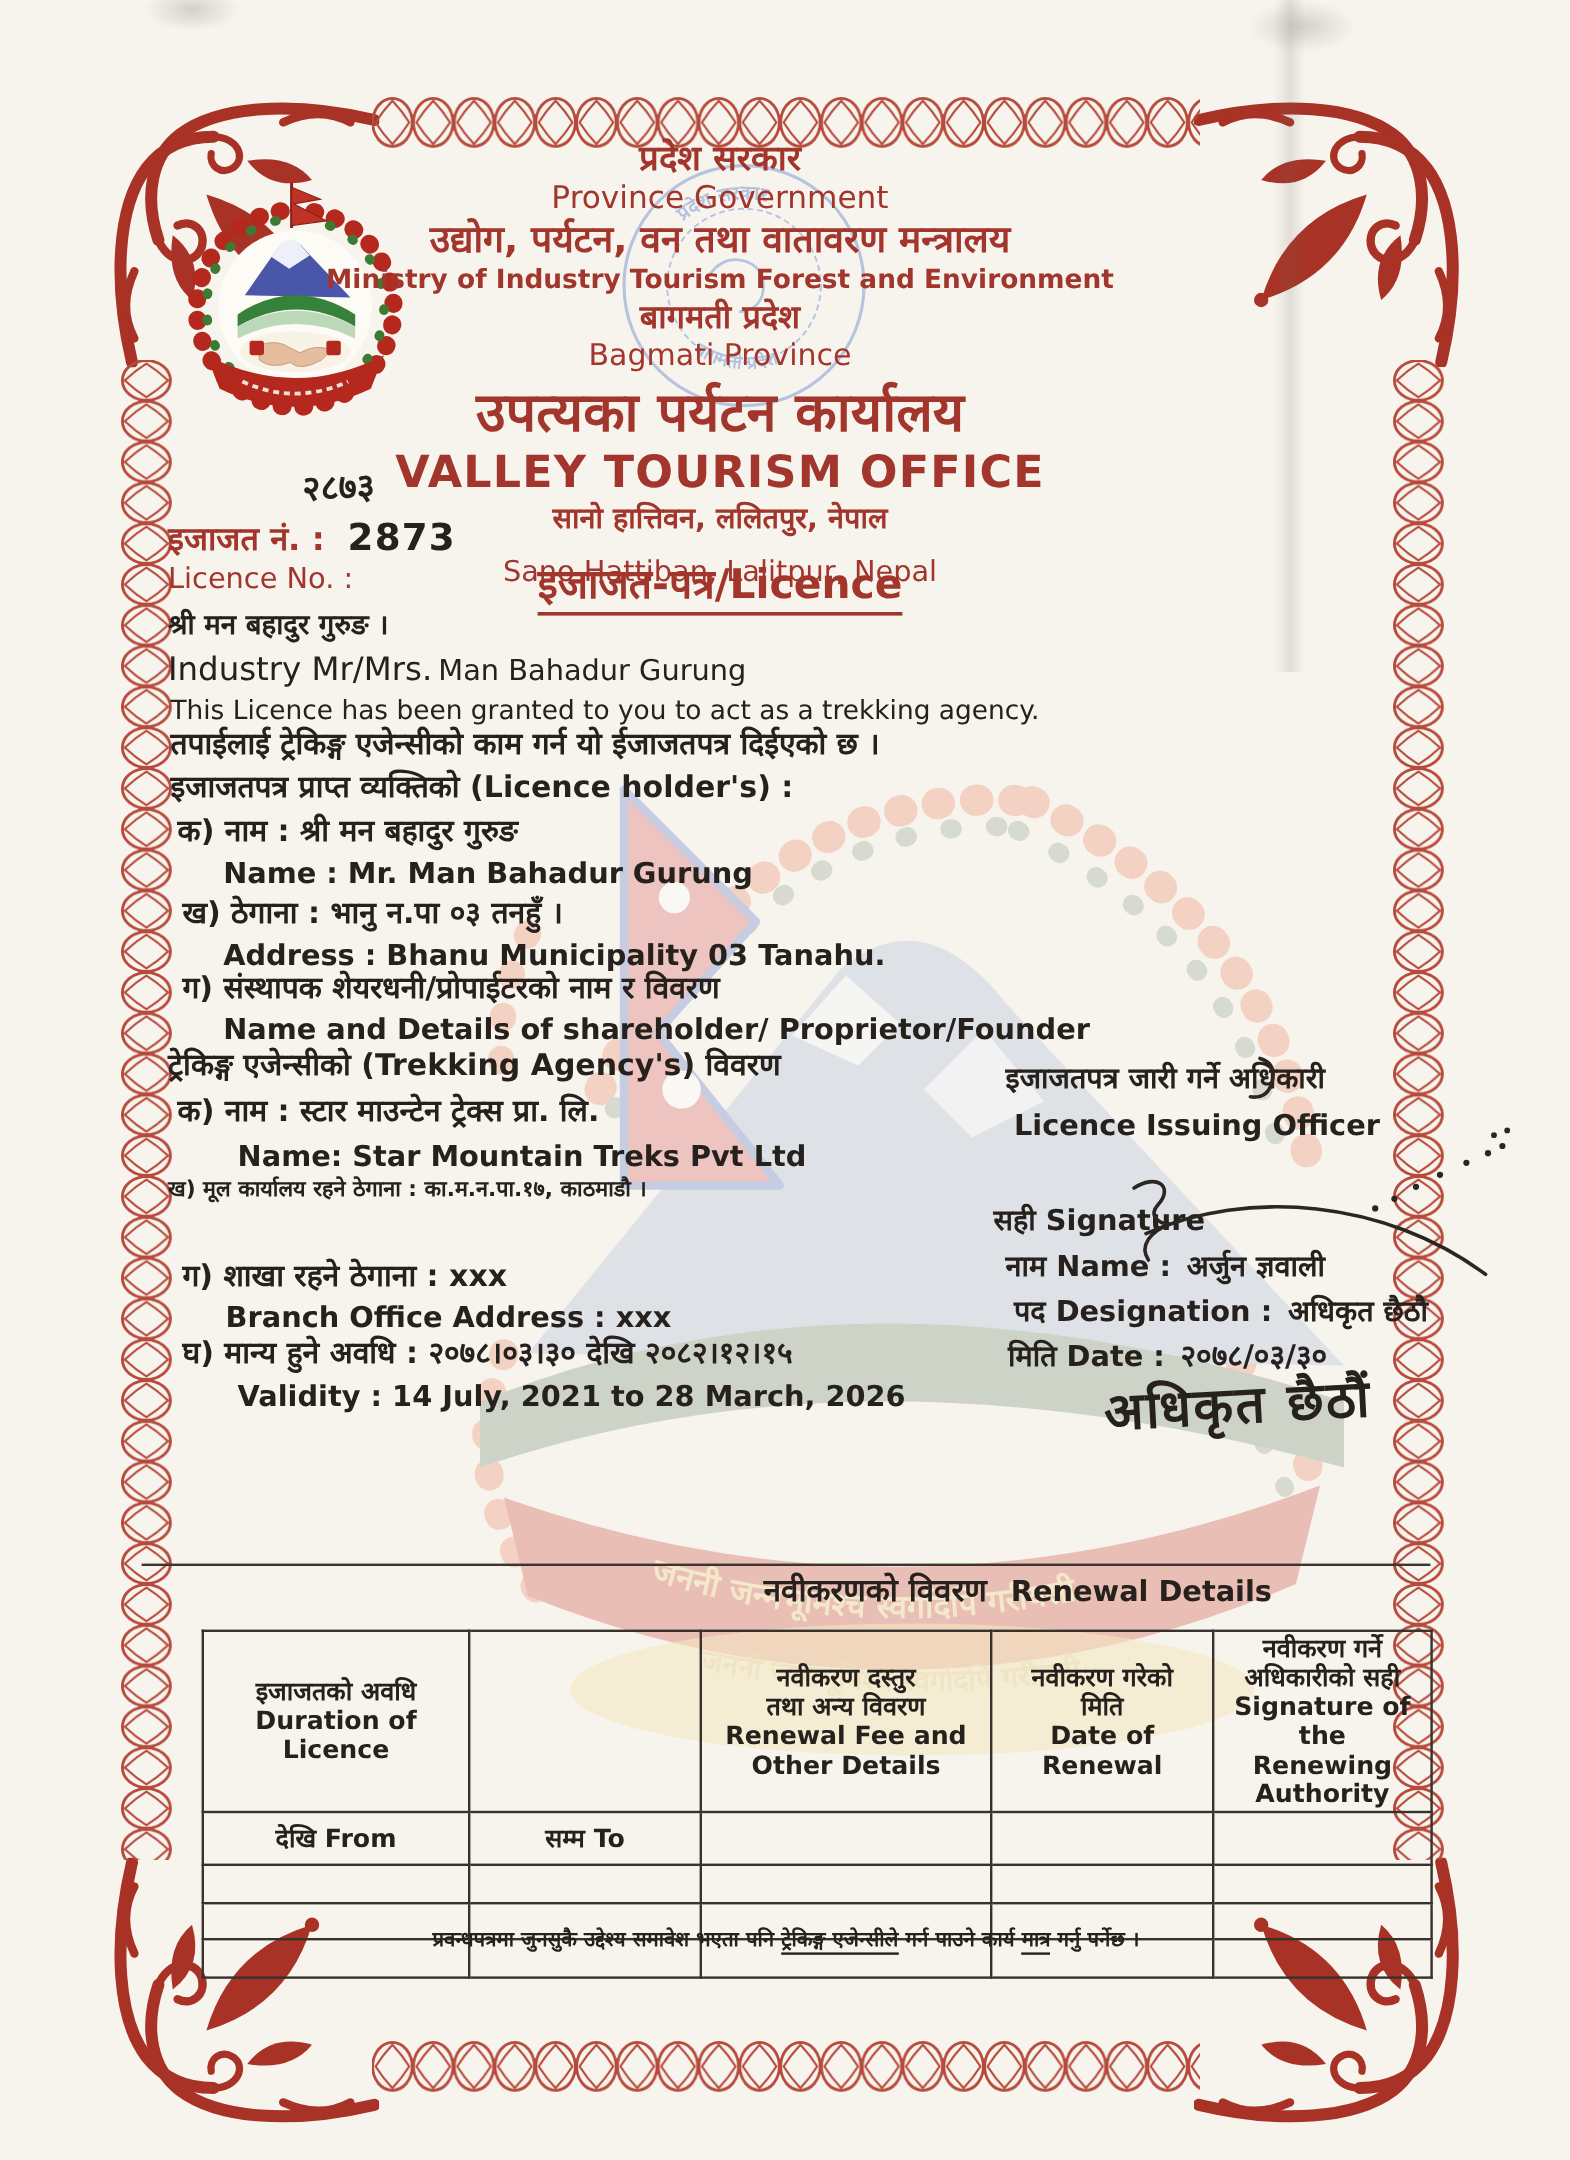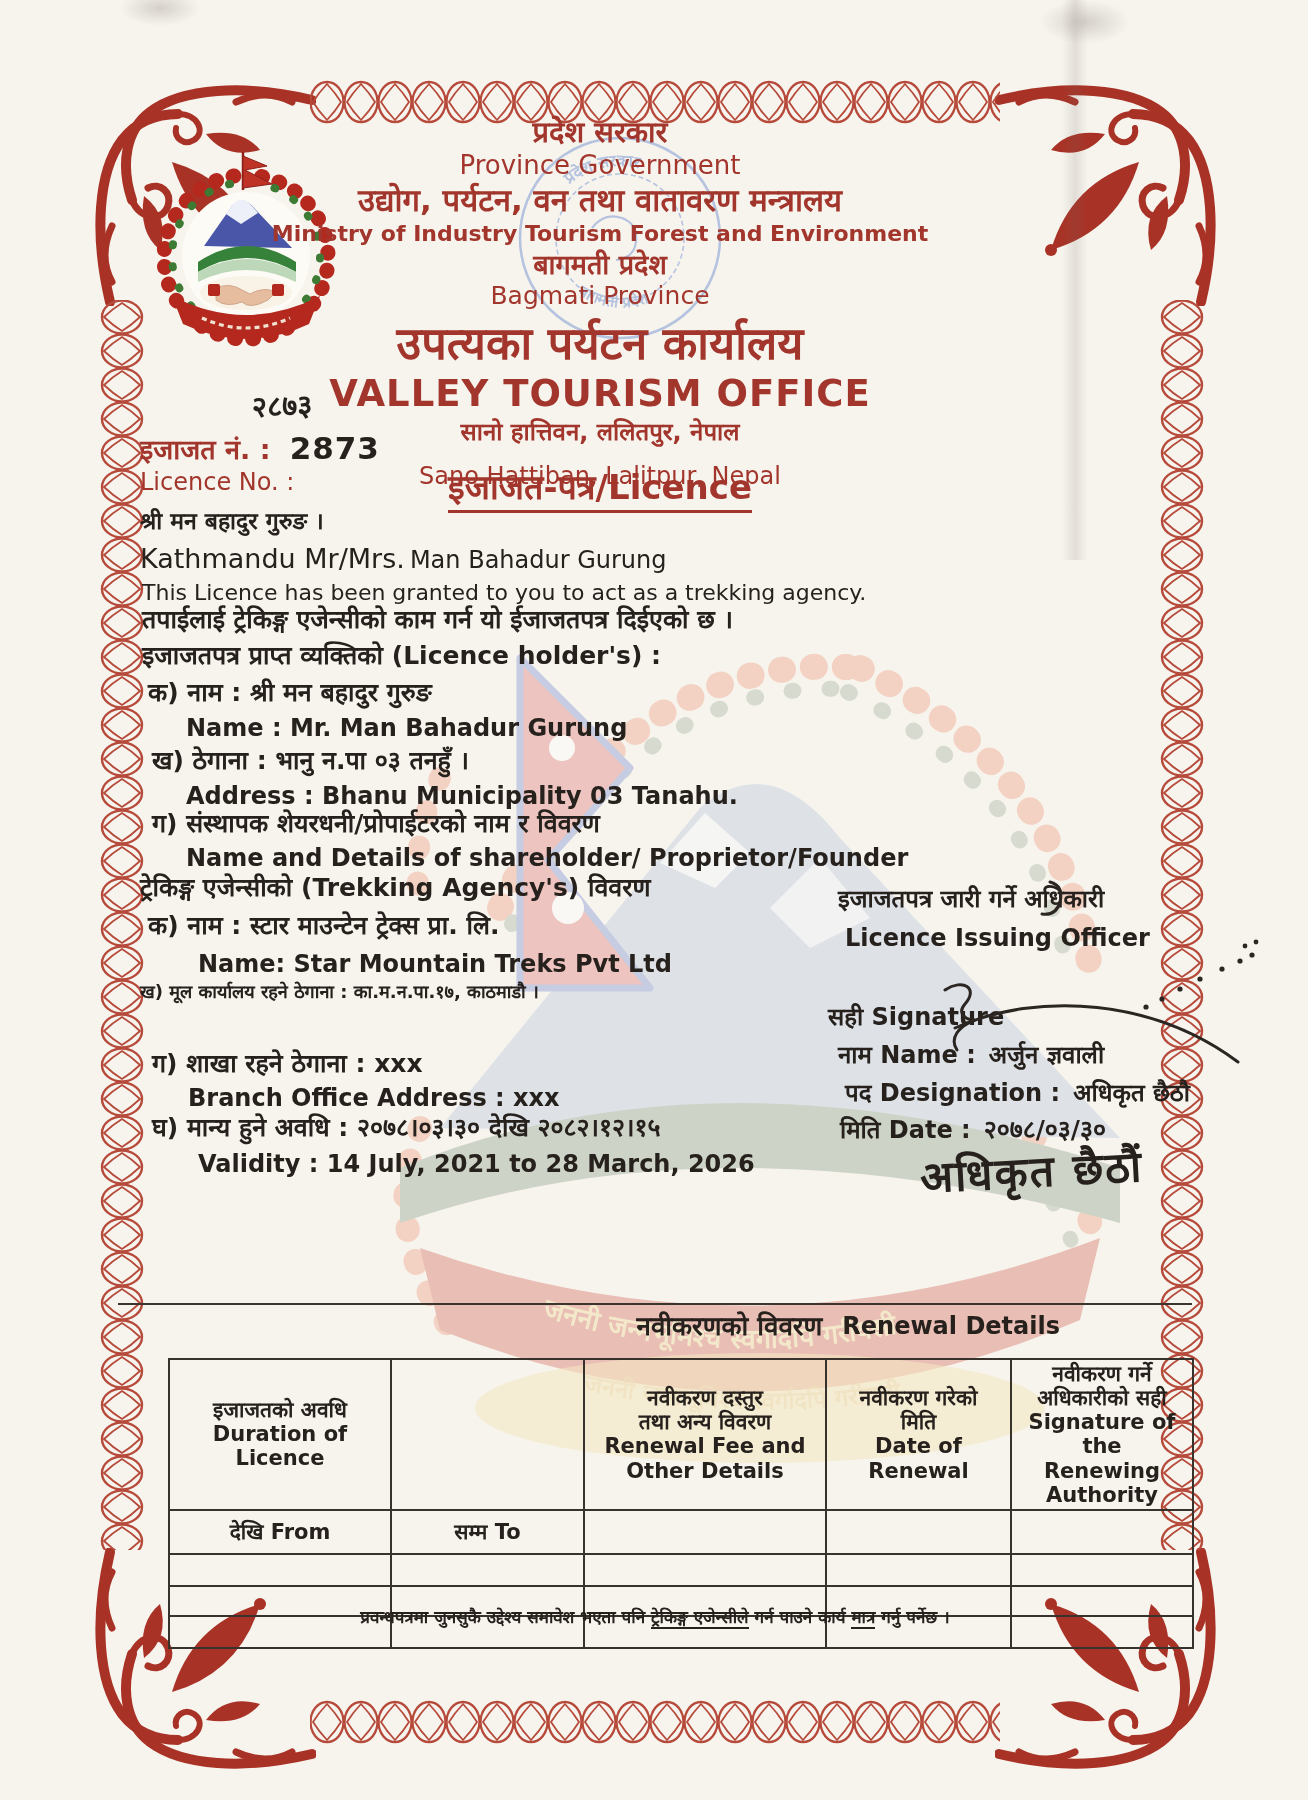--- a/index.html
+++ b/index.html
@@ -168,21 +168,21 @@
     <span class="w7" style="font-size:31px;margin-left:14px;letter-spacing:1px">2873</span>
   </div>
   <div class="abs red" style="left:140px;top:468px;font-size:24px">Licence No. :</div>
 
   <div class="abs ctr" style="left:380px;top:468px;width:440px">
     <span class="np red w7" style="font-size:34px;border-bottom:3px solid #a2362c;padding-bottom:3px">इजाजत-पत्र/Licence</span>
   </div>
 
   <div class="abs np" style="left:140px;top:508px;font-size:23px;font-weight:600">श्री मन बहादुर गुरुङ ।</div>
   <div class="abs" style="left:140px;top:543px">
-    <span style="font-size:27px">Kathmandu Mr/Mrs.</span>
+    <span style="font-size:27px">Industry Mr/Mrs.</span>
     <span style="font-size:24px">Man Bahadur Gurung</span>
   </div>
   <div class="abs np w6" style="left:142px;top:606px;font-size:25px">तपाईलाई ट्रेकिङ्ग एजेन्सीको काम गर्न यो ईजाजतपत्र दिईएको छ ।</div>
   <div class="abs" style="left:142px;top:580px;font-size:22px">This Licence has been granted to you to act as a trekking agency.</div>
 
   <div class="abs np w7" style="left:142px;top:642px;font-size:25px">इजाजतपत्र प्राप्त व्यक्तिको (Licence holder's) :</div>
   <div class="abs np w6" style="left:148px;top:679px;font-size:25px">क) नाम :  श्री मन बहादुर गुरुङ</div>
   <div class="abs w6" style="left:186px;top:714px;font-size:24px">Name :  Mr. Man Bahadur Gurung</div>
   <div class="abs np w6" style="left:152px;top:747px;font-size:25px">ख) ठेगाना : भानु न.पा ०३ तनहुँ ।</div>
   <div class="abs w6" style="left:186px;top:782px;font-size:24px">Address : Bhanu Municipality 03 Tanahu.</div>

